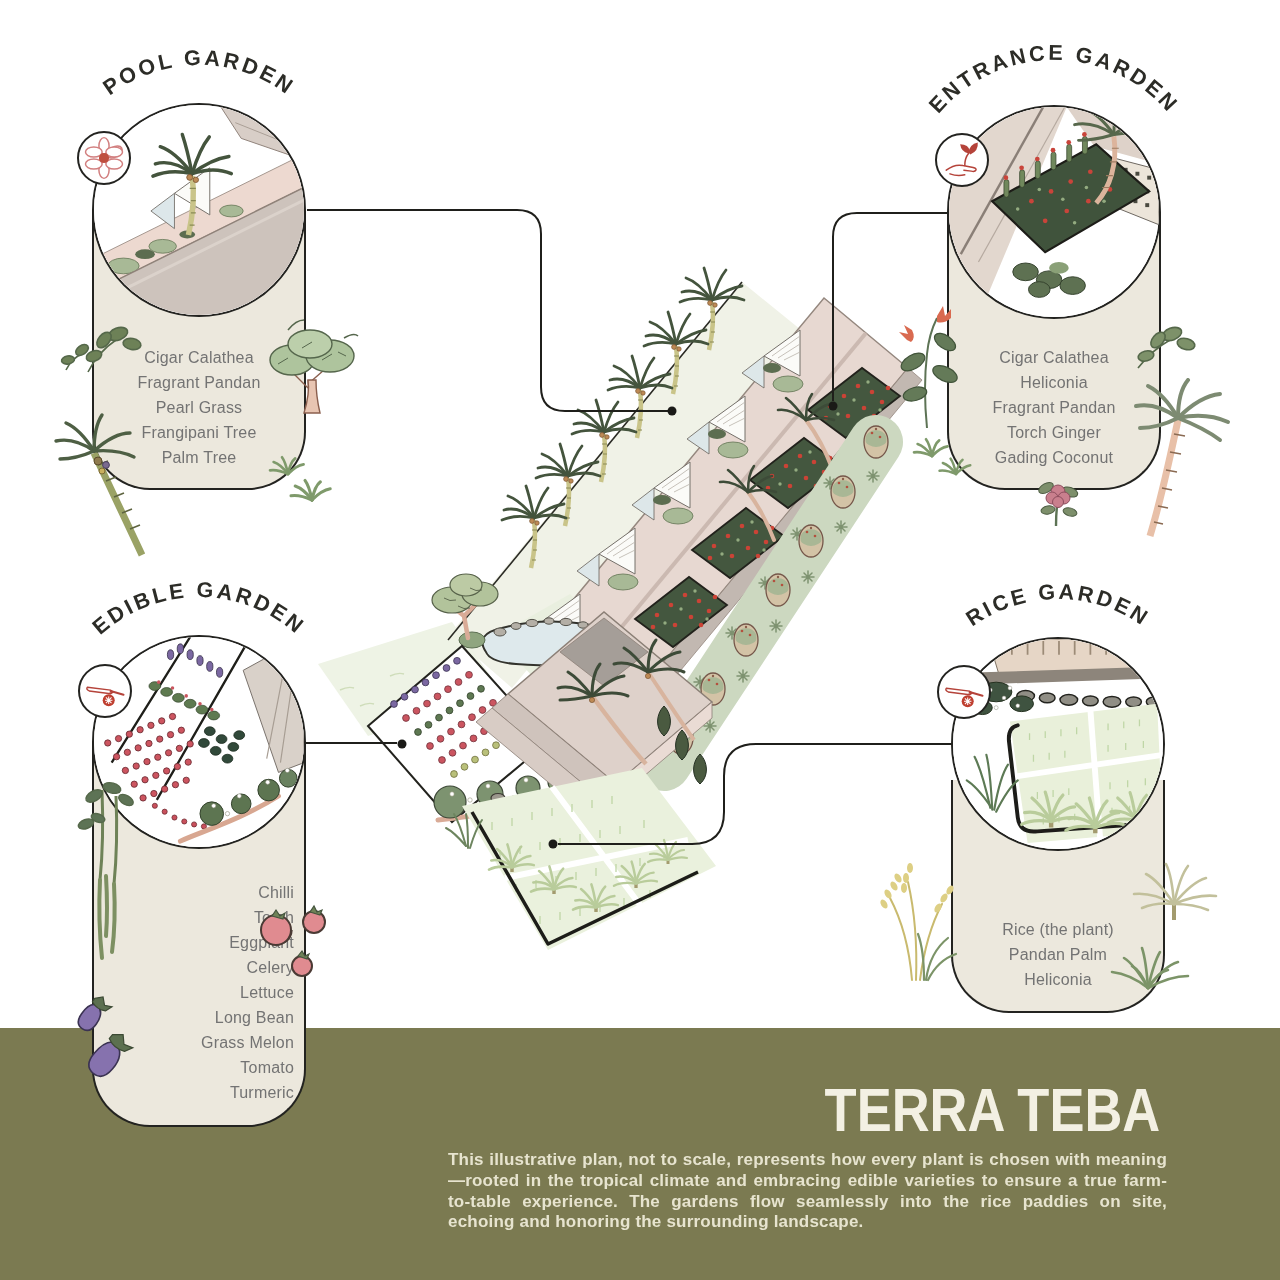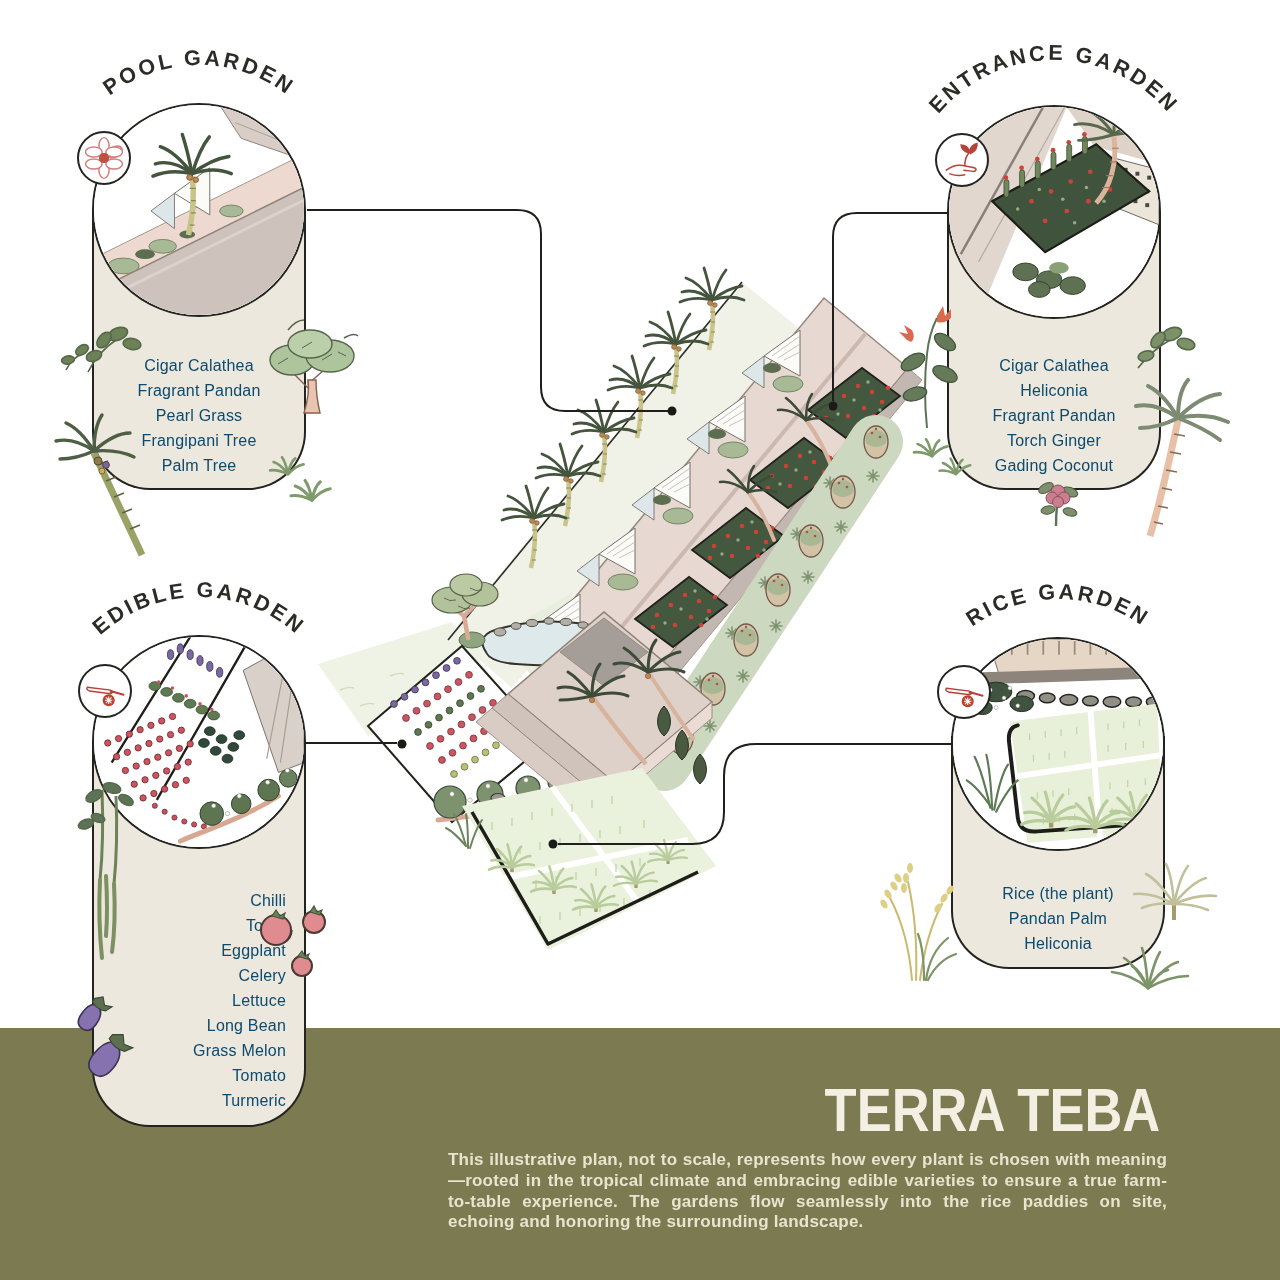--- a/index.html
+++ b/index.html
@@ -7,22 +7,22 @@
           font-family:"Liberation Sans", sans-serif;}
   
   .card{position:absolute;background:#ece8dd;border:2px solid #232320;border-top:none;
         border-radius:0 0 58px 58px;box-sizing:border-box;z-index:2;}
   .big-circle{position:absolute;width:214px;height:214px;border-radius:50%;
         border:2px solid #232320;background:#fff;overflow:hidden;box-sizing:border-box;z-index:3;}
   .big-circle svg{display:block;width:100%;height:100%;}
   .icon-circle{position:absolute;width:54px;height:54px;border-radius:50%;background:#fff;
         border:2px solid #232320;box-sizing:border-box;z-index:5;}
   .icon-circle svg{display:block;width:100%;height:100%;}
-  .plants{list-style:none;margin:16px;padding:0 2px;text-align:center;
-          font-size:16px;line-height:25px;color:#0c4a6e;letter-spacing:.2px;}
+  .plants{list-style:none;margin:8px;padding:0 2px;text-align:center;
+          font-size:16px;line-height:25px;color:#737373;letter-spacing:.2px;}
   .pad-pool{padding-top:127px;} .pad-ent{padding-top:125px;}
   .pad-edi{padding-top:130px;text-align:right;} .pad-rice{padding-top:129px;}
   .arc-title{position:absolute;z-index:4;overflow:visible;}
   .arc-title text{font-family:"Liberation Sans",sans-serif;font-size:21.5px;font-weight:600;
           letter-spacing:3px;fill:#2c2c27;}
   .decor{position:absolute;z-index:6;pointer-events:none;}
   
   .footer{position:absolute;left:0;top:1028px;width:1280px;height:252px;background:#7b7a51;z-index:1;}
   .footer-title{position:absolute;right:120px;top:1080px;z-index:2;color:#f3f0e3;font-size:61px;
           line-height:1;white-space:nowrap;transform:scaleX(.86);transform-origin:right top;
@@ -638,21 +638,21 @@
       <path d="M31,30 q3,-2 5,-1" stroke="#b5433a" stroke-width="1.2" fill="none"></path>
     </svg>
   </div>
 
   <svg class="arc-title" style="left:888px;top:594px" width="340" height="150">
     <defs>
         <path id="arc-rice" d="M25,150 A145,145 0 0 1 315,150" fill="none"></path>
       </defs>
     <text><textPath href="#arc-rice" startOffset="50%" text-anchor="middle">RICE GARDEN</textPath></text>
   </svg>
-  <div class="card" style="left:951px;top:736px;width:214px;height:233px">
+  <div class="card" style="left:951px;top:780px;width:214px;height:233px">
     <ul class="plants pad-rice">
 
     <li>Rice (the plant)</li>
         <li>Pandan Palm</li>
         <li>Heliconia</li>
       </ul>
   </div>
   <div class="big-circle" style="left:951px;top:637px">
     <svg viewBox="0 0 214 214">
       <rect width="214" height="214" fill="#fff"></rect>

